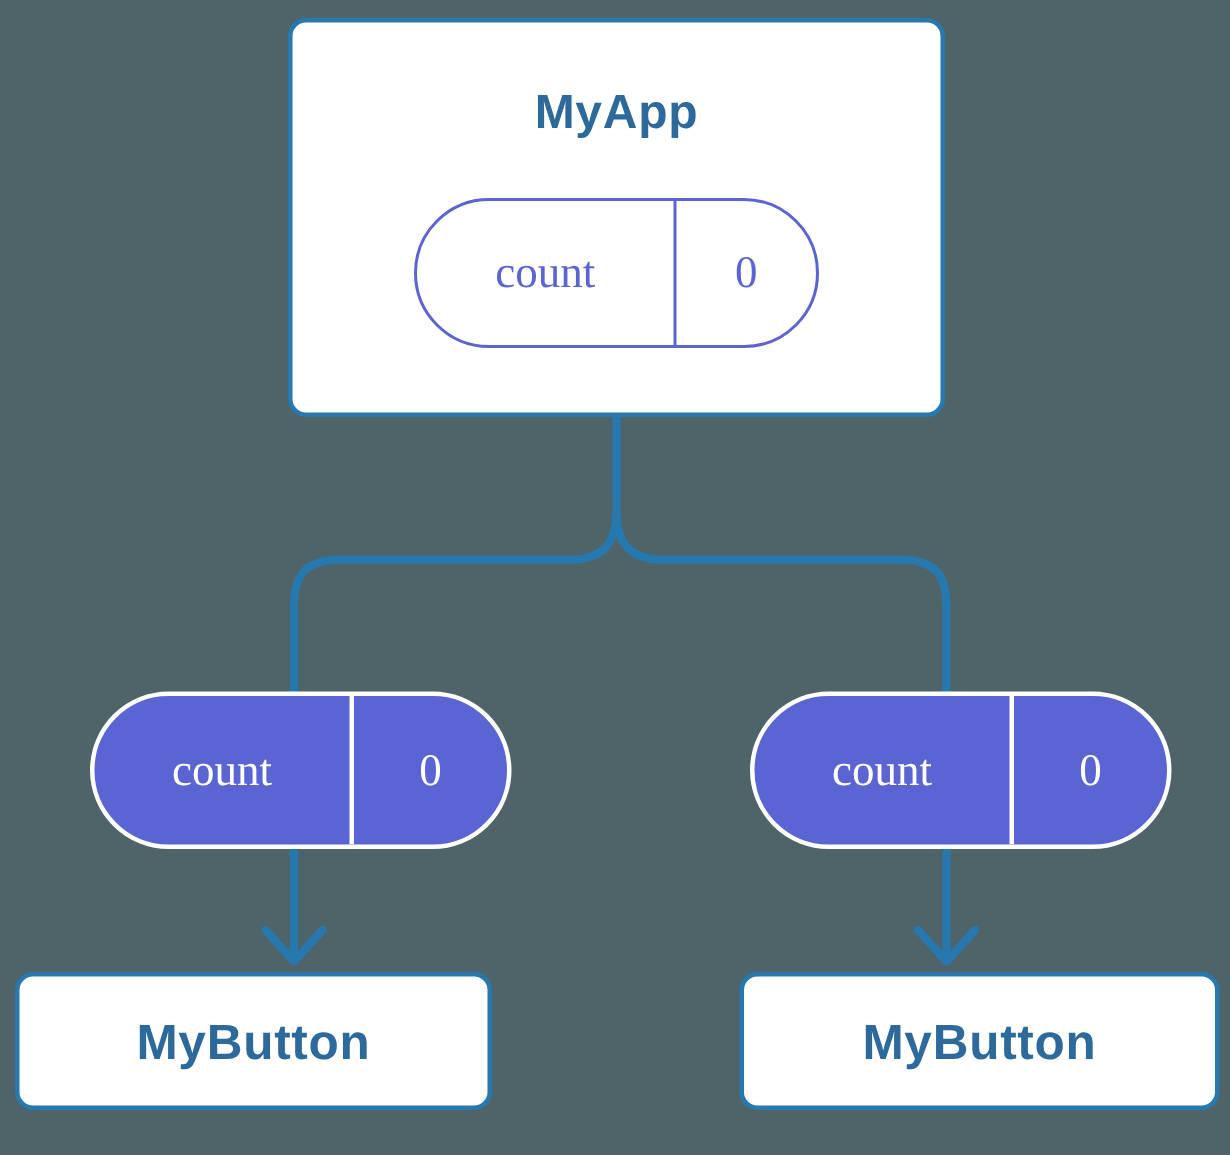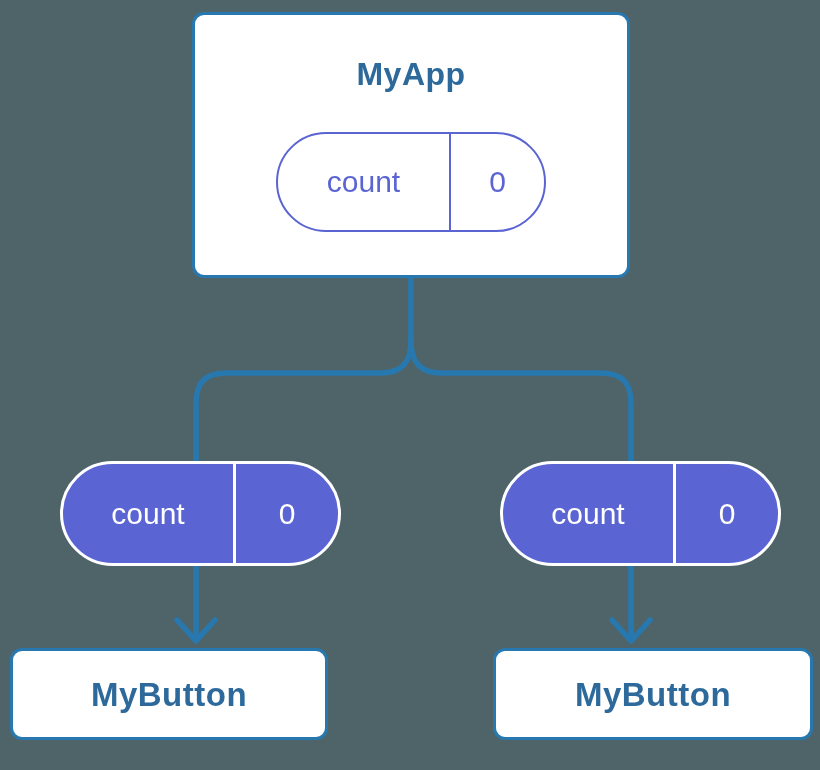--- a/index.html
+++ b/index.html
@@ -71,20 +71,21 @@
     border-radius: 60px;
     overflow: hidden;
     z-index: 2;
   }
   .pill .seg {
     display: flex;
     align-items: center;
     justify-content: center;
     font-size: 30px;
     line-height: 1;
+    font-family: Liberation Serif, serif;
   }
   .pill.outline {
     width: 270px;
     height: 100px;
     background: #ffffff;
     border: 2.5px solid var(--accent, #5b64d3);
   }
   .pill.outline .seg { color: var(--accent, #5b64d3); }
   .pill.outline .seg-name { width: 171px; border-right: 2.5px solid var(--accent, #5b64d3); }
   .pill.outline .seg-value { flex: 1; }

